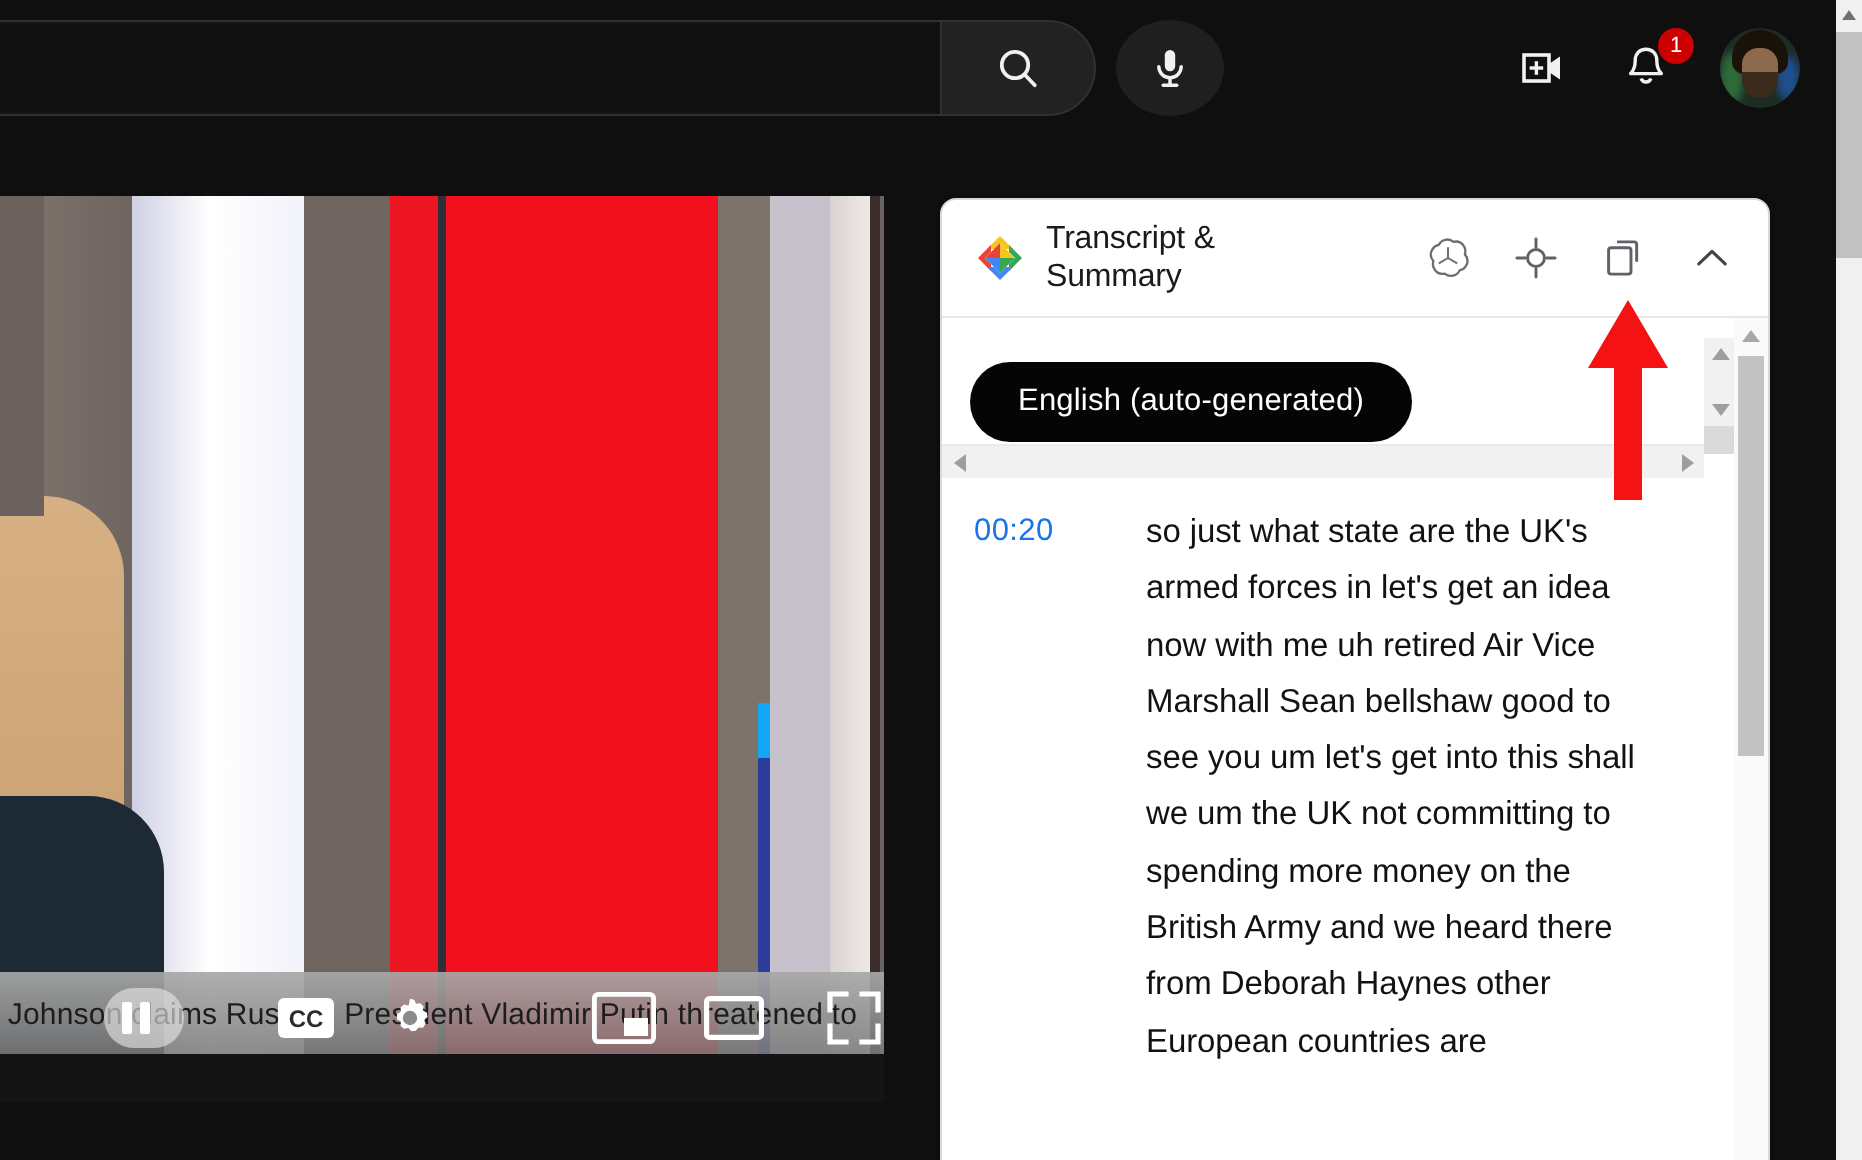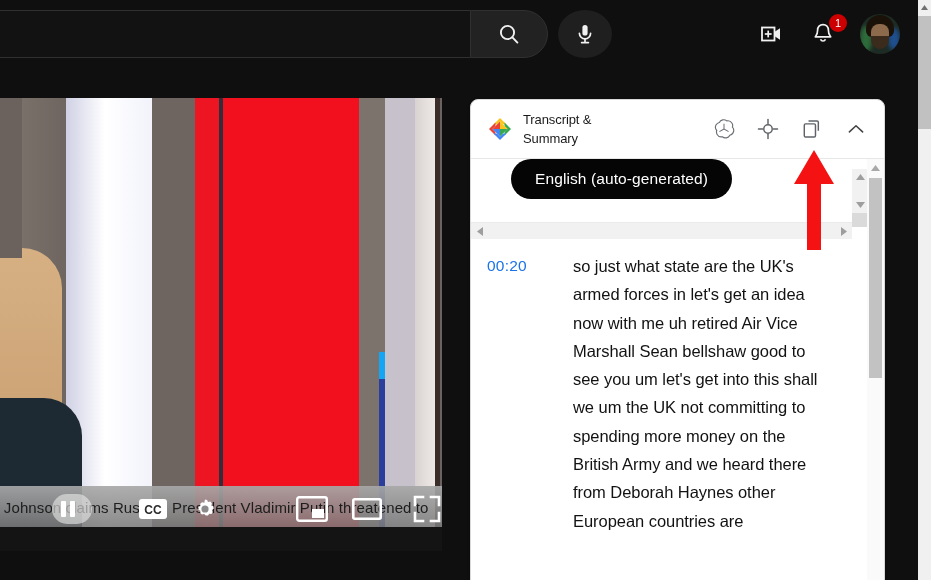--- a/index.html
+++ b/index.html
@@ -123,29 +123,29 @@
     overflow: hidden;
   }
   .tp-header {
     position: relative; height: 59px;
     display: flex; align-items: center;
     padding: 0 12px 0 16px;
     border-bottom: 1px solid #e7e7e7;
   }
   .tp-logo { width: 26px; height: 26px; flex: 0 0 26px; margin-right: 10px; }
   .tp-title {
-    font-size: 13px; color: #1a1a1a; line-height: 19px;
+    font-size: 16px; color: #1a1a1a; line-height: 19px;
     width: 120px; letter-spacing: -.1px;
   }
   .tp-actions { margin-left: auto; display: flex; align-items: center; gap: 20px; padding-right: 4px; }
   .tp-act { width: 24px; height: 24px; display:flex; align-items:center; justify-content:center; cursor:pointer; color:#5f6368; }
 
   .lang-row {
     position: relative; height: 62px;
-    display: flex; align-items: flex-start; padding-left: 14px; margin-left: 26px;
+    display: flex; align-items: flex-end; padding-left: 14px;
   }
   .lang-pill {
     background: #050505; color: #ffffff;
     border: none; border-radius: 22px;
     padding: 11px 24px; font-size: 15.5px;
     font-family: "Liberation Sans", sans-serif;
     cursor: pointer; letter-spacing: .1px;
   }
 
   

